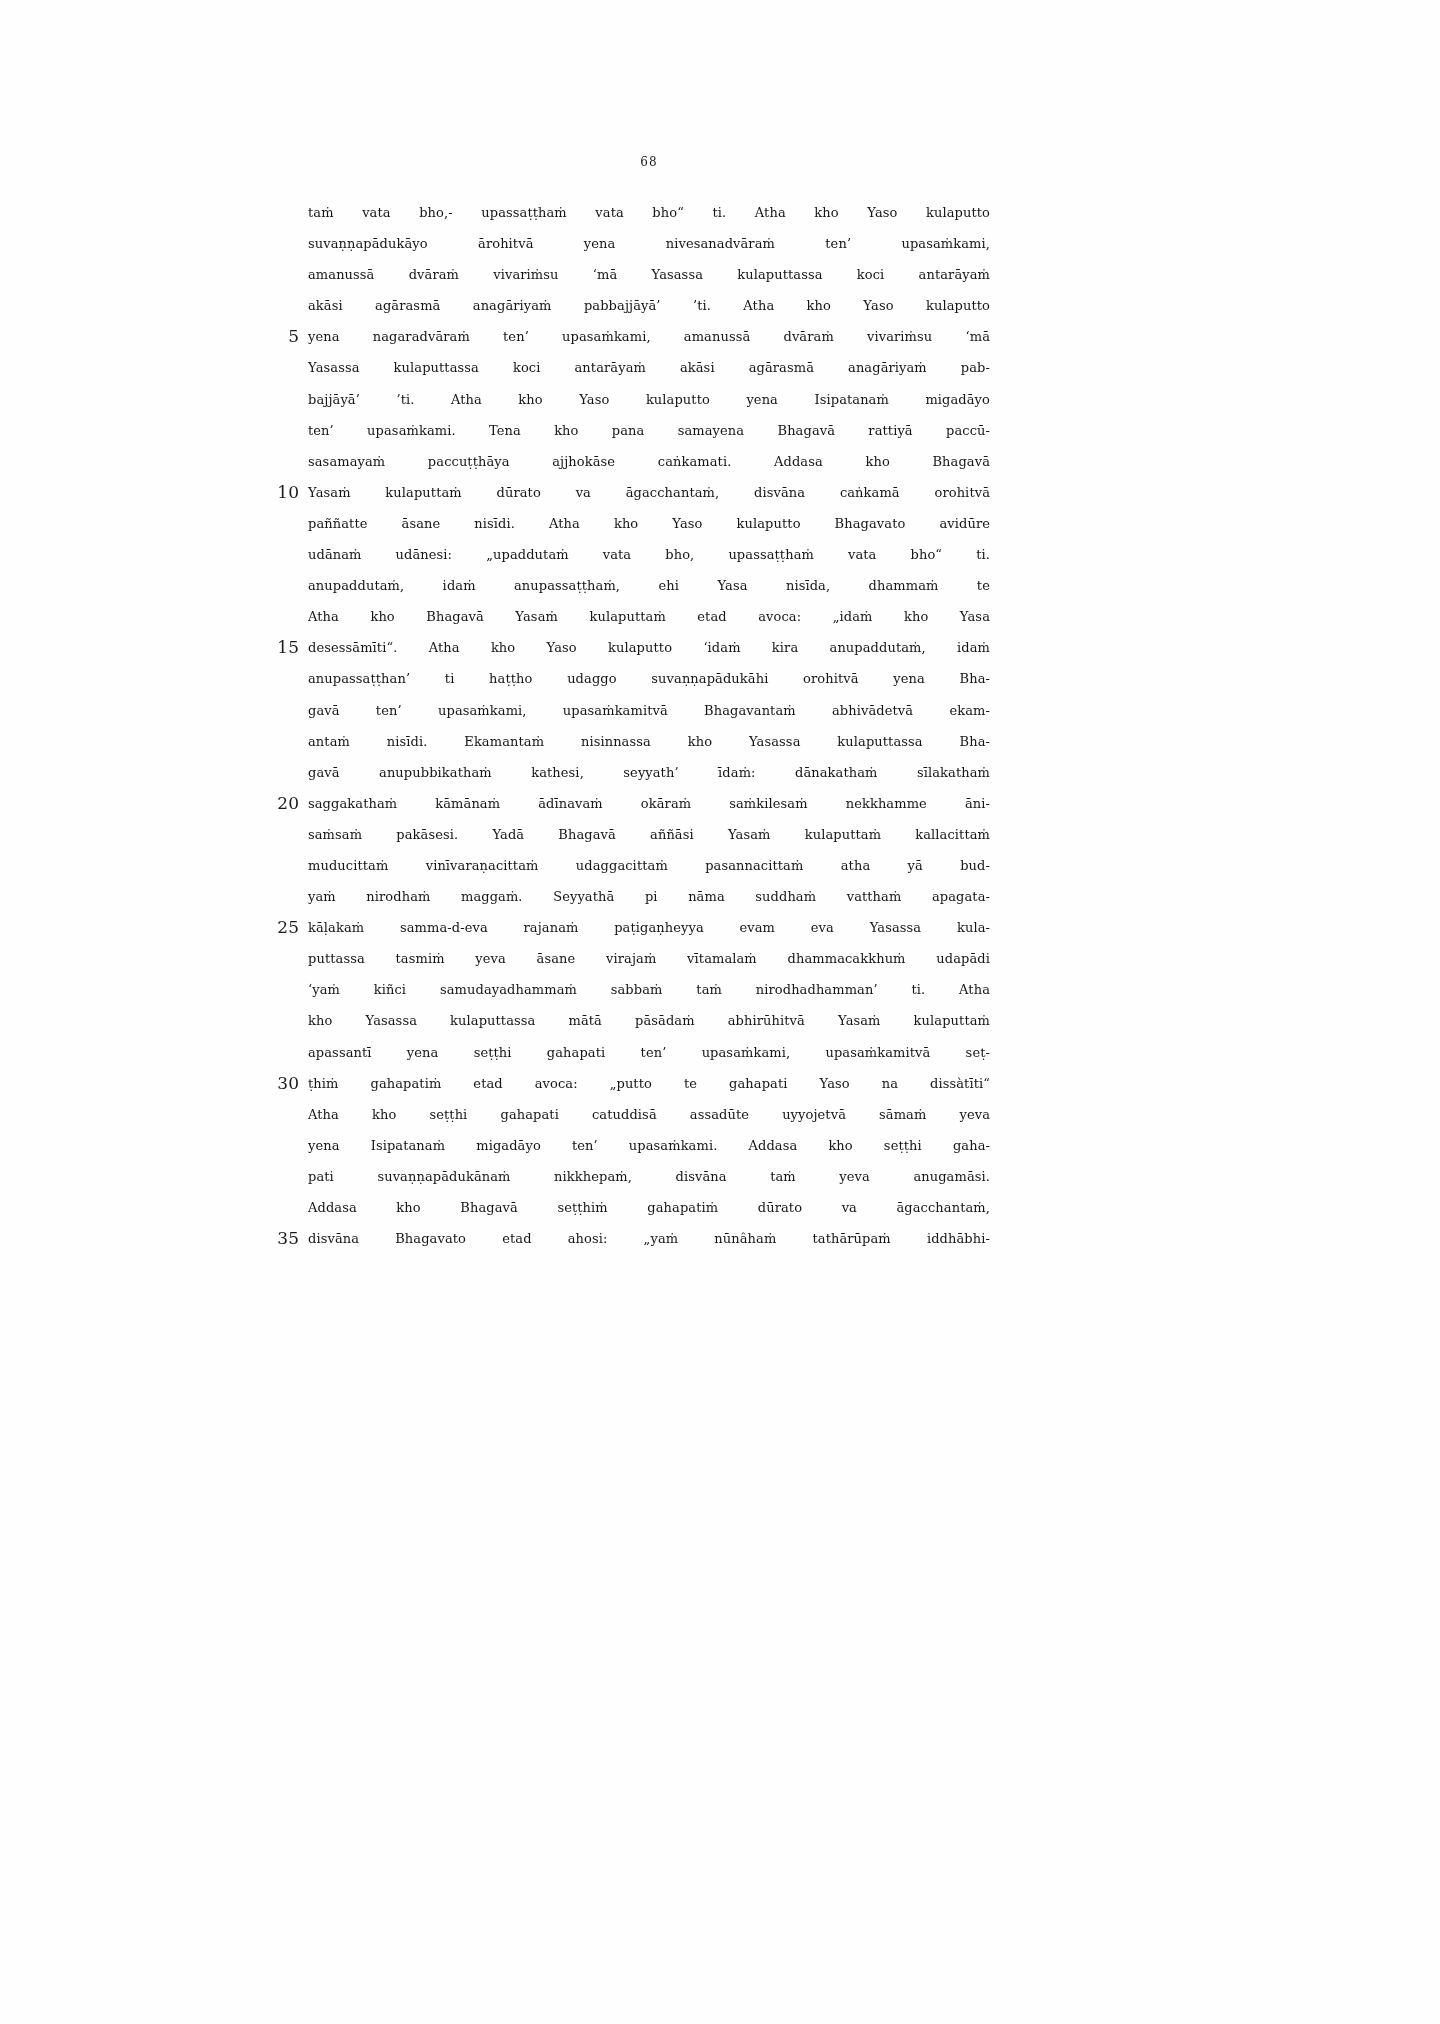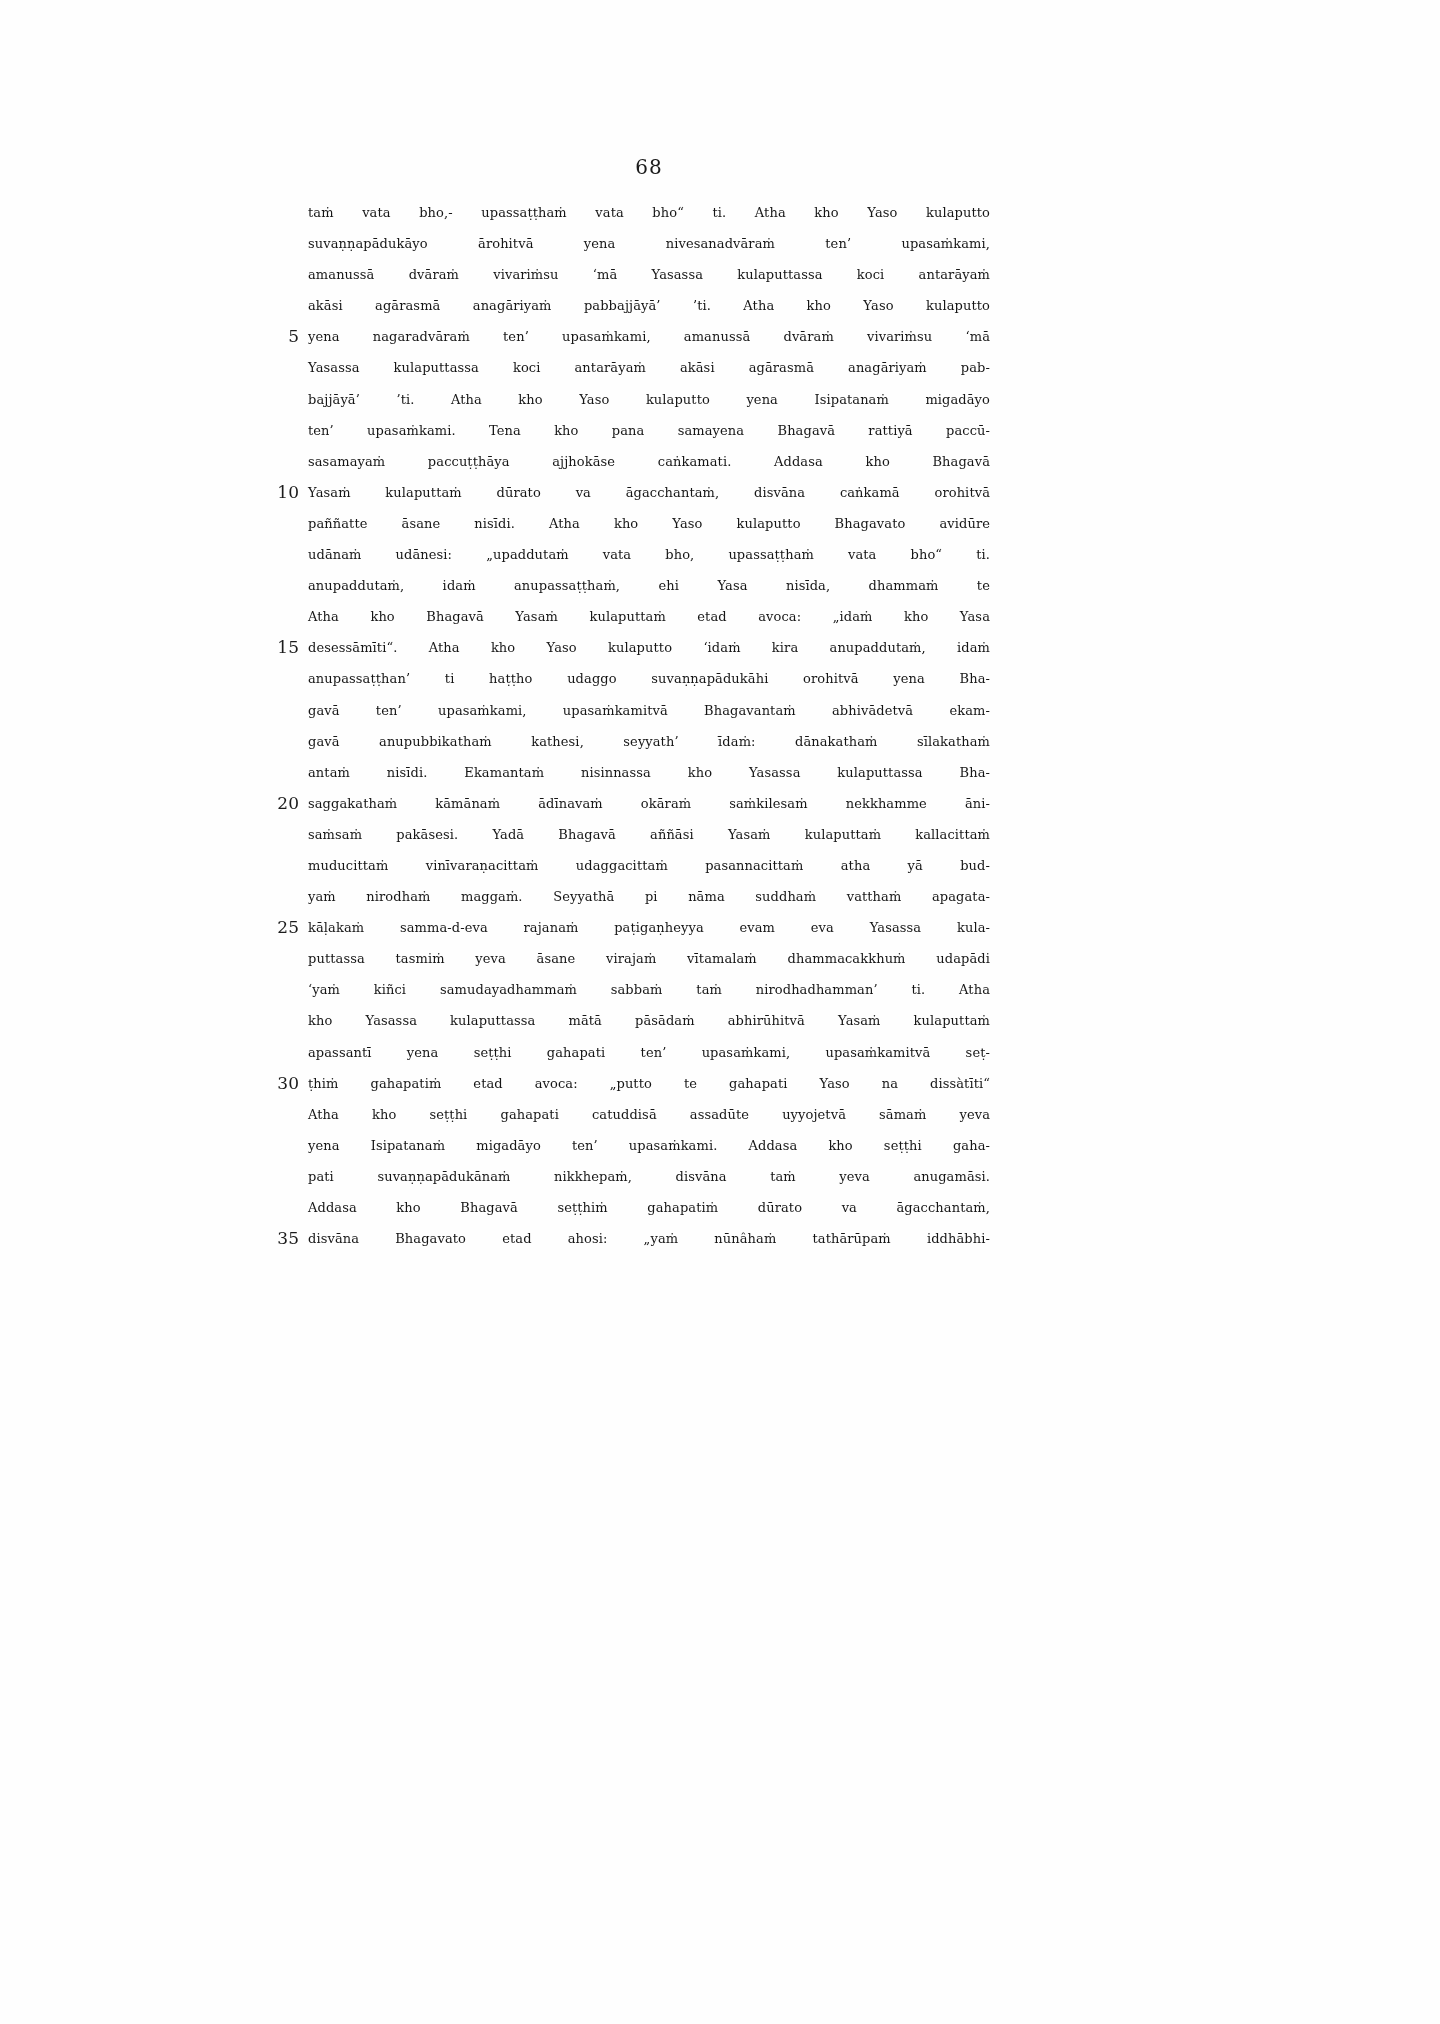--- a/index.html
+++ b/index.html
@@ -19,21 +19,21 @@
     position: absolute;
     inset: 0;
     background: #fefefe;
   }
   .page-number {
     position: absolute;
     top: 155px;
     left: 308px;
     width: 682px;
     text-align: center;
-    font-size: 20px;
+    font-size: 12px;
     letter-spacing: 1px;
     color: #1b1b1b;
   }
   .text-block {
     position: absolute;
     top: 197px;
     left: 308px;
     width: 682px;
   }
   .line {
@@ -148,26 +148,26 @@
     <span class="line-text">anupassaṭṭhan’ ti haṭṭho udaggo suvaṇṇapādukāhi orohitvā yena Bha-</span>
   </div>
 
   <div class="line">
     <span class="margin-num"></span>
     <span class="line-text">gavā ten’ upasaṁkami, upasaṁkamitvā Bhagavantaṁ abhivādetvā ekam-</span>
   </div>
 
   <div class="line">
     <span class="margin-num"></span>
+    <span class="line-text">antaṁ nisīdi.  Ekamantaṁ nisinnassa kho Yasassa kulaputtassa Bha-</span>
+  </div>
+
+  <div class="line">
+    <span class="margin-num"></span>
     <span class="line-text">gavā anupubbikathaṁ kathesi, seyyath’ īdaṁ: dānakathaṁ sīlakathaṁ</span>
-  </div>
-
-  <div class="line">
-    <span class="margin-num"></span>
-    <span class="line-text">antaṁ nisīdi.  Ekamantaṁ nisinnassa kho Yasassa kulaputtassa Bha-</span>
   </div>
 
   <div class="line">
     <span class="margin-num">20</span>
     <span class="line-text">saggakathaṁ kāmānaṁ ādīnavaṁ okāraṁ saṁkilesaṁ nekkhamme āni-</span>
   </div>
 
   <div class="line">
     <span class="margin-num"></span>
     <span class="line-text">saṁsaṁ pakāsesi.  Yadā Bhagavā aññāsi Yasaṁ kulaputtaṁ kallacittaṁ</span>

